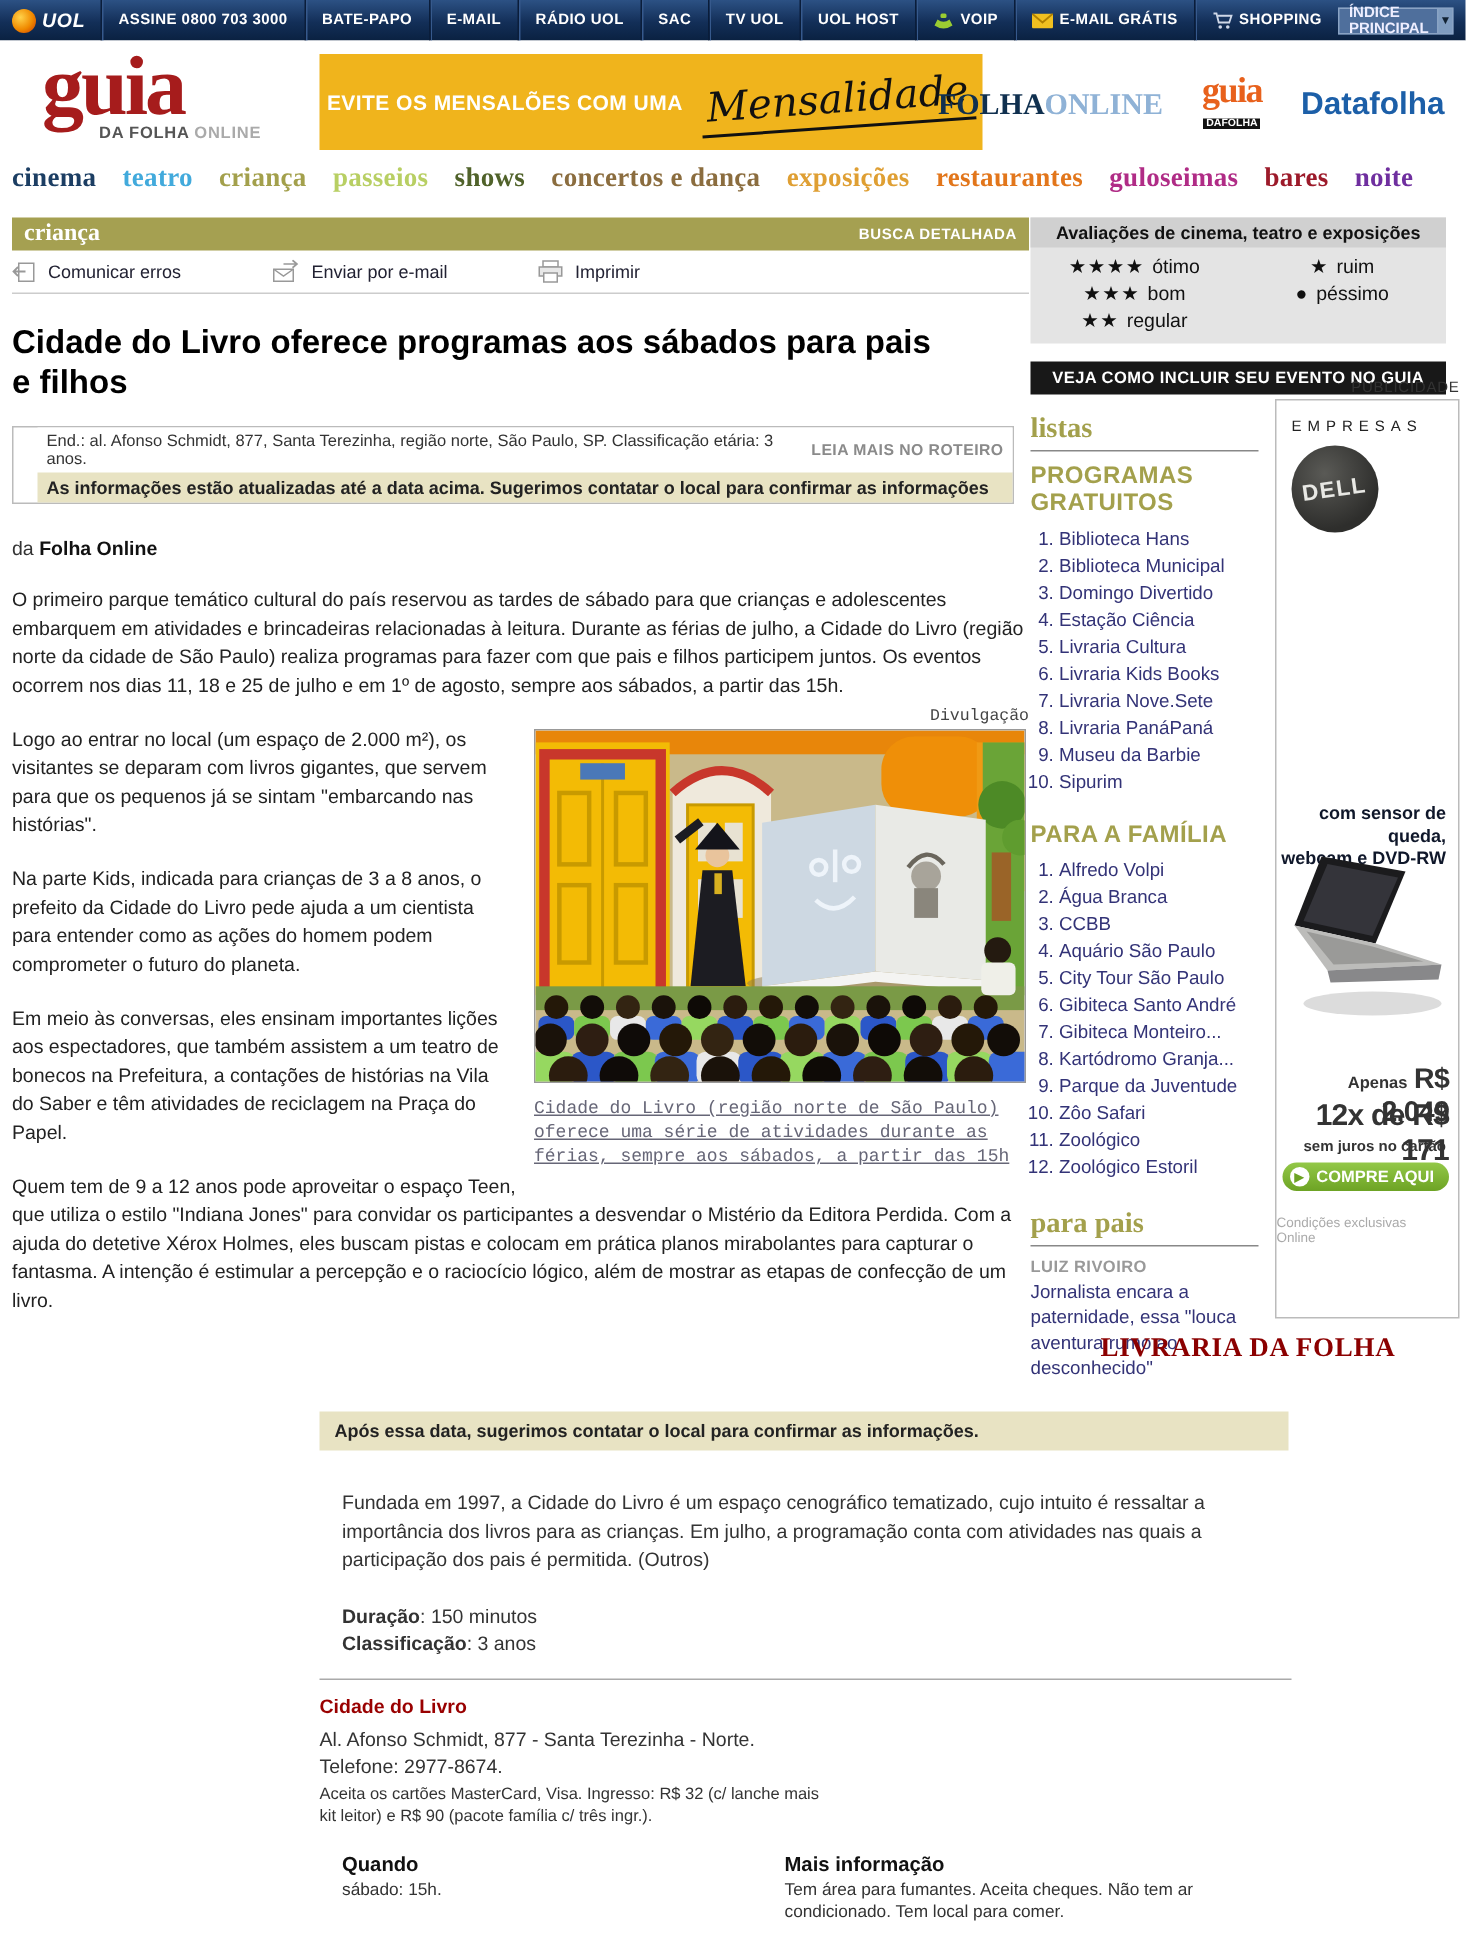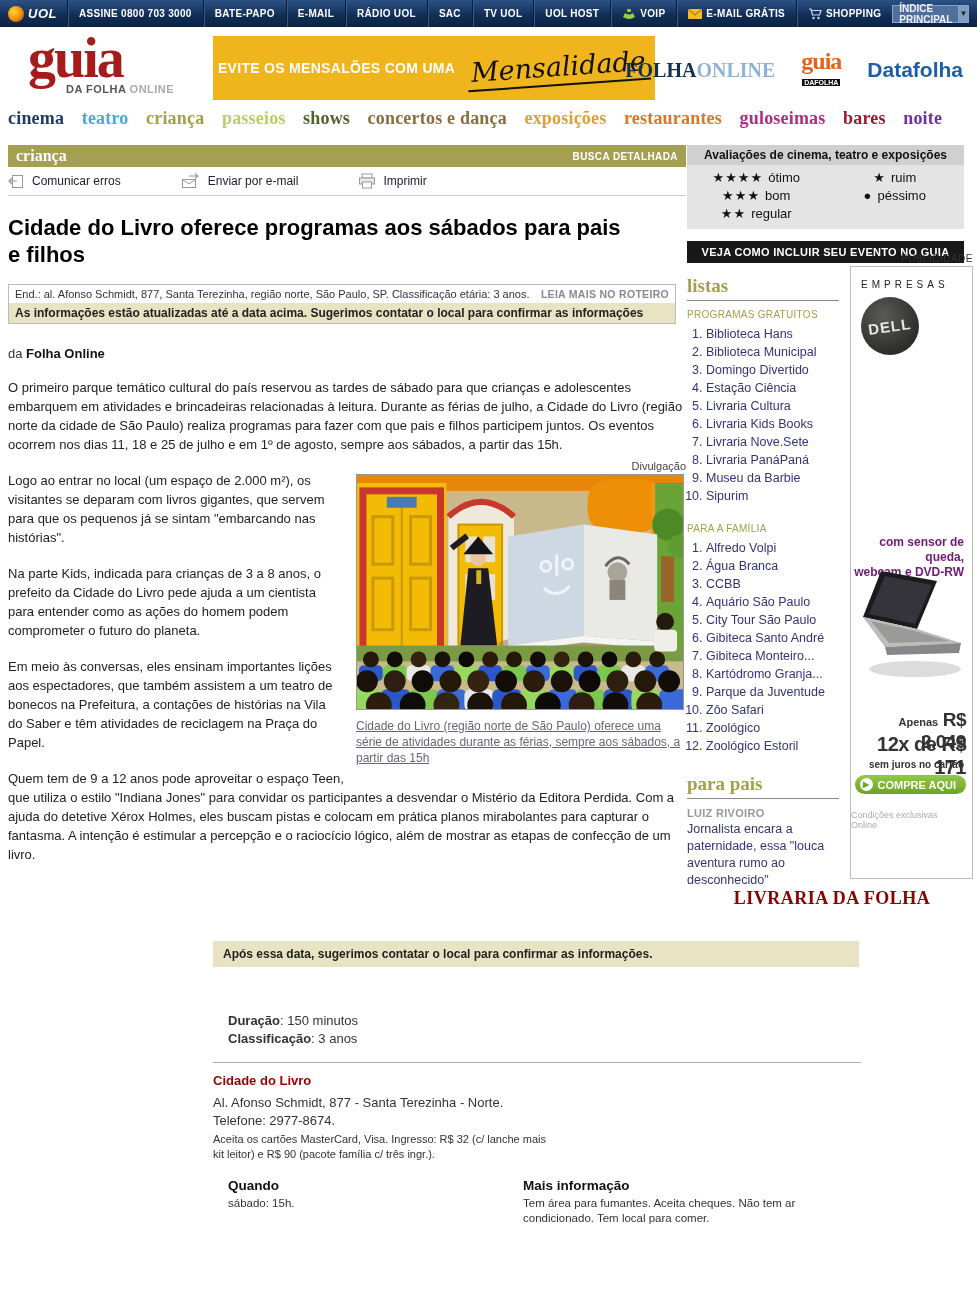--- a/index.html
+++ b/index.html
@@ -70,28 +70,28 @@
   .toolbar {
     position:absolute; left:8px; top:167px; width:678px; height:29px;
     display:flex; align-items:center; gap:60px; border-bottom:1px solid #ccc; font-size:12px; color:#223;
   }
   .tool { display:flex; align-items:center; gap:7px; cursor:pointer; }
   .tool svg { display:block; }
   
   .article { position:absolute; left:8px; top:214px; width:678px; }
   .art-date { color:#99330a; font-weight:bold; font-size:11px; margin-bottom:6px; }
   .art-title { font-size:22px; line-height:27px; font-weight:bold; color:#000; width:630px; margin-bottom:16px; }
-  .addr-box { border:1px solid #bbb; width:668px; }
+  .addr-box { border:1px solid #bbb; width:668px;padding-left:16px; }
   .addr-row { display:flex; align-items:center; padding:3px 6px; font-size:11px; color:#333; background:#fff; }
   .addr-link { margin-left:auto; color:#8a8a8a; font-weight:bold; font-size:10.5px; letter-spacing:.3px; cursor:pointer; white-space:nowrap; }
   .addr-strip { background:#e8e3c3; font-weight:bold; font-size:12px; padding:3px 6px; color:#222; }
   .byline { margin-top:22px; font-size:13px; }
   .byline b { color:#111; }
   .article p { font-size:13px; line-height:19px; color:#222; margin-top:17px; }
-  .figure { float:right; width:330px; margin:6px 0 6px 6px; }
+  .figure { float:right; width:330px; margin:6px 0 6px 6px;font-family:Liberation Mono, monospace; }
   .fig-credit { text-align:right; font-size:11px; color:#444; margin-bottom:2px; }
   .fig-img { width:328px; height:236px; border:1px solid #999; }
   .fig-cap { font-size:12px; line-height:16px; color:#667; text-decoration:underline; margin-top:4px; cursor:pointer; }
   
   .notice {
     position:absolute; left:213px; top:941px; width:646px; background:#e8e3c3;
     font-size:12px; font-weight:bold; color:#222; padding:5px 10px; line-height:16px;
   }
   .event { position:absolute; left:213px; top:992px; width:648px; }
   .ev-title { font-size:20px; font-weight:bold; color:#000; margin-bottom:14px; }
@@ -115,37 +115,37 @@
   .rt-stars { letter-spacing:1px; }
   .black-bar {
     margin:12px 0 0 5px; width:277px; background:#181818; color:#fff;
     font-weight:bold; font-size:11px; text-align:center; padding:5px 0; letter-spacing:.3px; cursor:pointer;
   }
   .lists-col { margin:12px 0 0 5px; width:152px; }
   .side-h1 {
     font-family:"Liberation Serif", serif; font-weight:bold; font-size:19px; color:#a3a04c;
     border-bottom:1px solid #888; padding-bottom:3px; margin-bottom:8px;
   }
-  .side-h2 { font-size:10px; font-weight:normal; color:#a3a04c; letter-spacing:.3px; margin-bottom:5px; }
+  .side-h2 { font-size:16px; font-weight:bold; color:#a3a04c; letter-spacing:.3px; margin-bottom:5px; }
   .side-list { margin:0 0 18px 0; padding-left:19px; color:#333377; font-size:12.5px; line-height:18px; }
   .side-list li { cursor:pointer; }
   .pais-author { font-size:11px; font-weight:bold; color:#999; margin-bottom:2px; letter-spacing:.3px; }
   .pais-link { font-size:12.5px; line-height:17px; color:#333377; cursor:pointer; width:150px; }
   .livraria {
     position:absolute; left:690px; top:888px; width:284px; text-align:center;
     font-family:"Liberation Serif", serif; font-weight:bold; font-size:18px; color:#8b0000; letter-spacing:.5px; cursor:pointer;
   }
   
   .ad-label { position:absolute; left:850px; top:253px; width:123px; text-align:right; font-size:10px; color:#333; letter-spacing:.5px; }
   .ad { position:absolute; left:850px; top:266px; width:123px; height:613px; background:#fff; border:1px solid #bbb; cursor:pointer; }
   .ad-emp { position:absolute; left:10px; top:12px; font-size:10px; color:#222; letter-spacing:4px; }
   .ad-dell { position:absolute; left:10px; top:30px; width:58px; height:58px; border-radius:50%;
     background:radial-gradient(circle at 38% 32%, #5a5a56, #2e2e2c 70%); display:flex; align-items:center; justify-content:center; }
   .ad-dell span { color:#e8e8e4; font-weight:bold; font-size:15px; letter-spacing:1px; transform:rotate(-8deg); }
-  .ad-feature { position:absolute; right:8px; top:268px; text-align:right; color:#701a75; font-weight:bold; font-size:12px; line-height:15px; }
+  .ad-feature { position:absolute; right:8px; top:268px; text-align:right; color:#0f172a; font-weight:bold; font-size:12px; line-height:15px; }
   .ad-laptop { position:absolute; left:6px; top:300px; }
   .ad-price1 { position:absolute; right:6px; top:442px; width:115px; text-align:right; }
   .ad-price1 .pp { font-weight:bold; font-size:11px; }
   .ad-price1 .pv { font-weight:bold; font-size:19px; letter-spacing:-.5px; }
   .ad-price2 { position:absolute; right:6px; top:466px; width:115px; text-align:right; font-weight:bold; font-size:20px; letter-spacing:-.5px; }
   .ad-nojur { position:absolute; right:8px; top:492px; font-weight:bold; font-size:10px; }
   .ad-cta {
     position:absolute; right:6px; top:508px; display:flex; align-items:center; gap:5px;
     background:linear-gradient(#93c848,#6da324); border-radius:11px; padding:3px 10px 3px 5px;
     color:#fff; font-weight:bold; font-size:11px;
@@ -405,20 +405,21 @@
   <p style="width:330px">Na parte Kids, indicada para crianças de 3 a 8 anos, o prefeito da Cidade do Livro pede ajuda a um cientista para entender como as ações do homem podem comprometer o futuro do planeta.</p>
   <p style="width:335px">Em meio às conversas, eles ensinam importantes lições aos espectadores, que também assistem a um teatro de bonecos na Prefeitura, a contações de histórias na Vila do Saber e têm atividades de reciclagem na Praça do Papel.</p>
   <p>Quem tem de 9 a 12 anos pode aproveitar o espaço Teen, que utiliza o estilo "Indiana Jones" para convidar os participantes a desvendar o Mistério da Editora Perdida. Com a ajuda do detetive Xérox Holmes, eles buscam pistas e colocam em prática planos mirabolantes para capturar o fantasma. A intenção é estimular a percepção e o raciocício lógico, além de mostrar as etapas de confecção de um livro.</p>
 </div>
 
 <div class="notice">
   <div>Após essa data, sugerimos contatar o local para confirmar as informações.</div>
 </div>
 
 <div class="event">
+  <p class="ev-desc">Fundada em 1997, a Cidade do Livro é um espaço cenográfico tematizado, cujo intuito é ressaltar a importância dos livros para as crianças. Em julho, a programação conta com atividades nas quais a participação dos pais é permitida. (Outros)</p>
   <div class="ev-meta">
     <div><b>Duração</b><span>: 150 minutos</span></div>
     <div><b>Classificação</b><span>: 3 anos</span></div>
   </div>
   <hr class="ev-hr">
   <div class="venue-name">Cidade do Livro</div>
   <div class="venue-addr">Al. Afonso Schmidt, 877 - Santa Terezinha - Norte. Telefone: 2977-8674.</div>
   <div class="venue-det">Aceita os cartões MasterCard, Visa. Ingresso: R$ 32 (c/ lanche mais kit leitor) e R$ 90 (pacote família c/ três ingr.).</div>
   <div class="ev-cols">
     <div class="ev-col-l">

